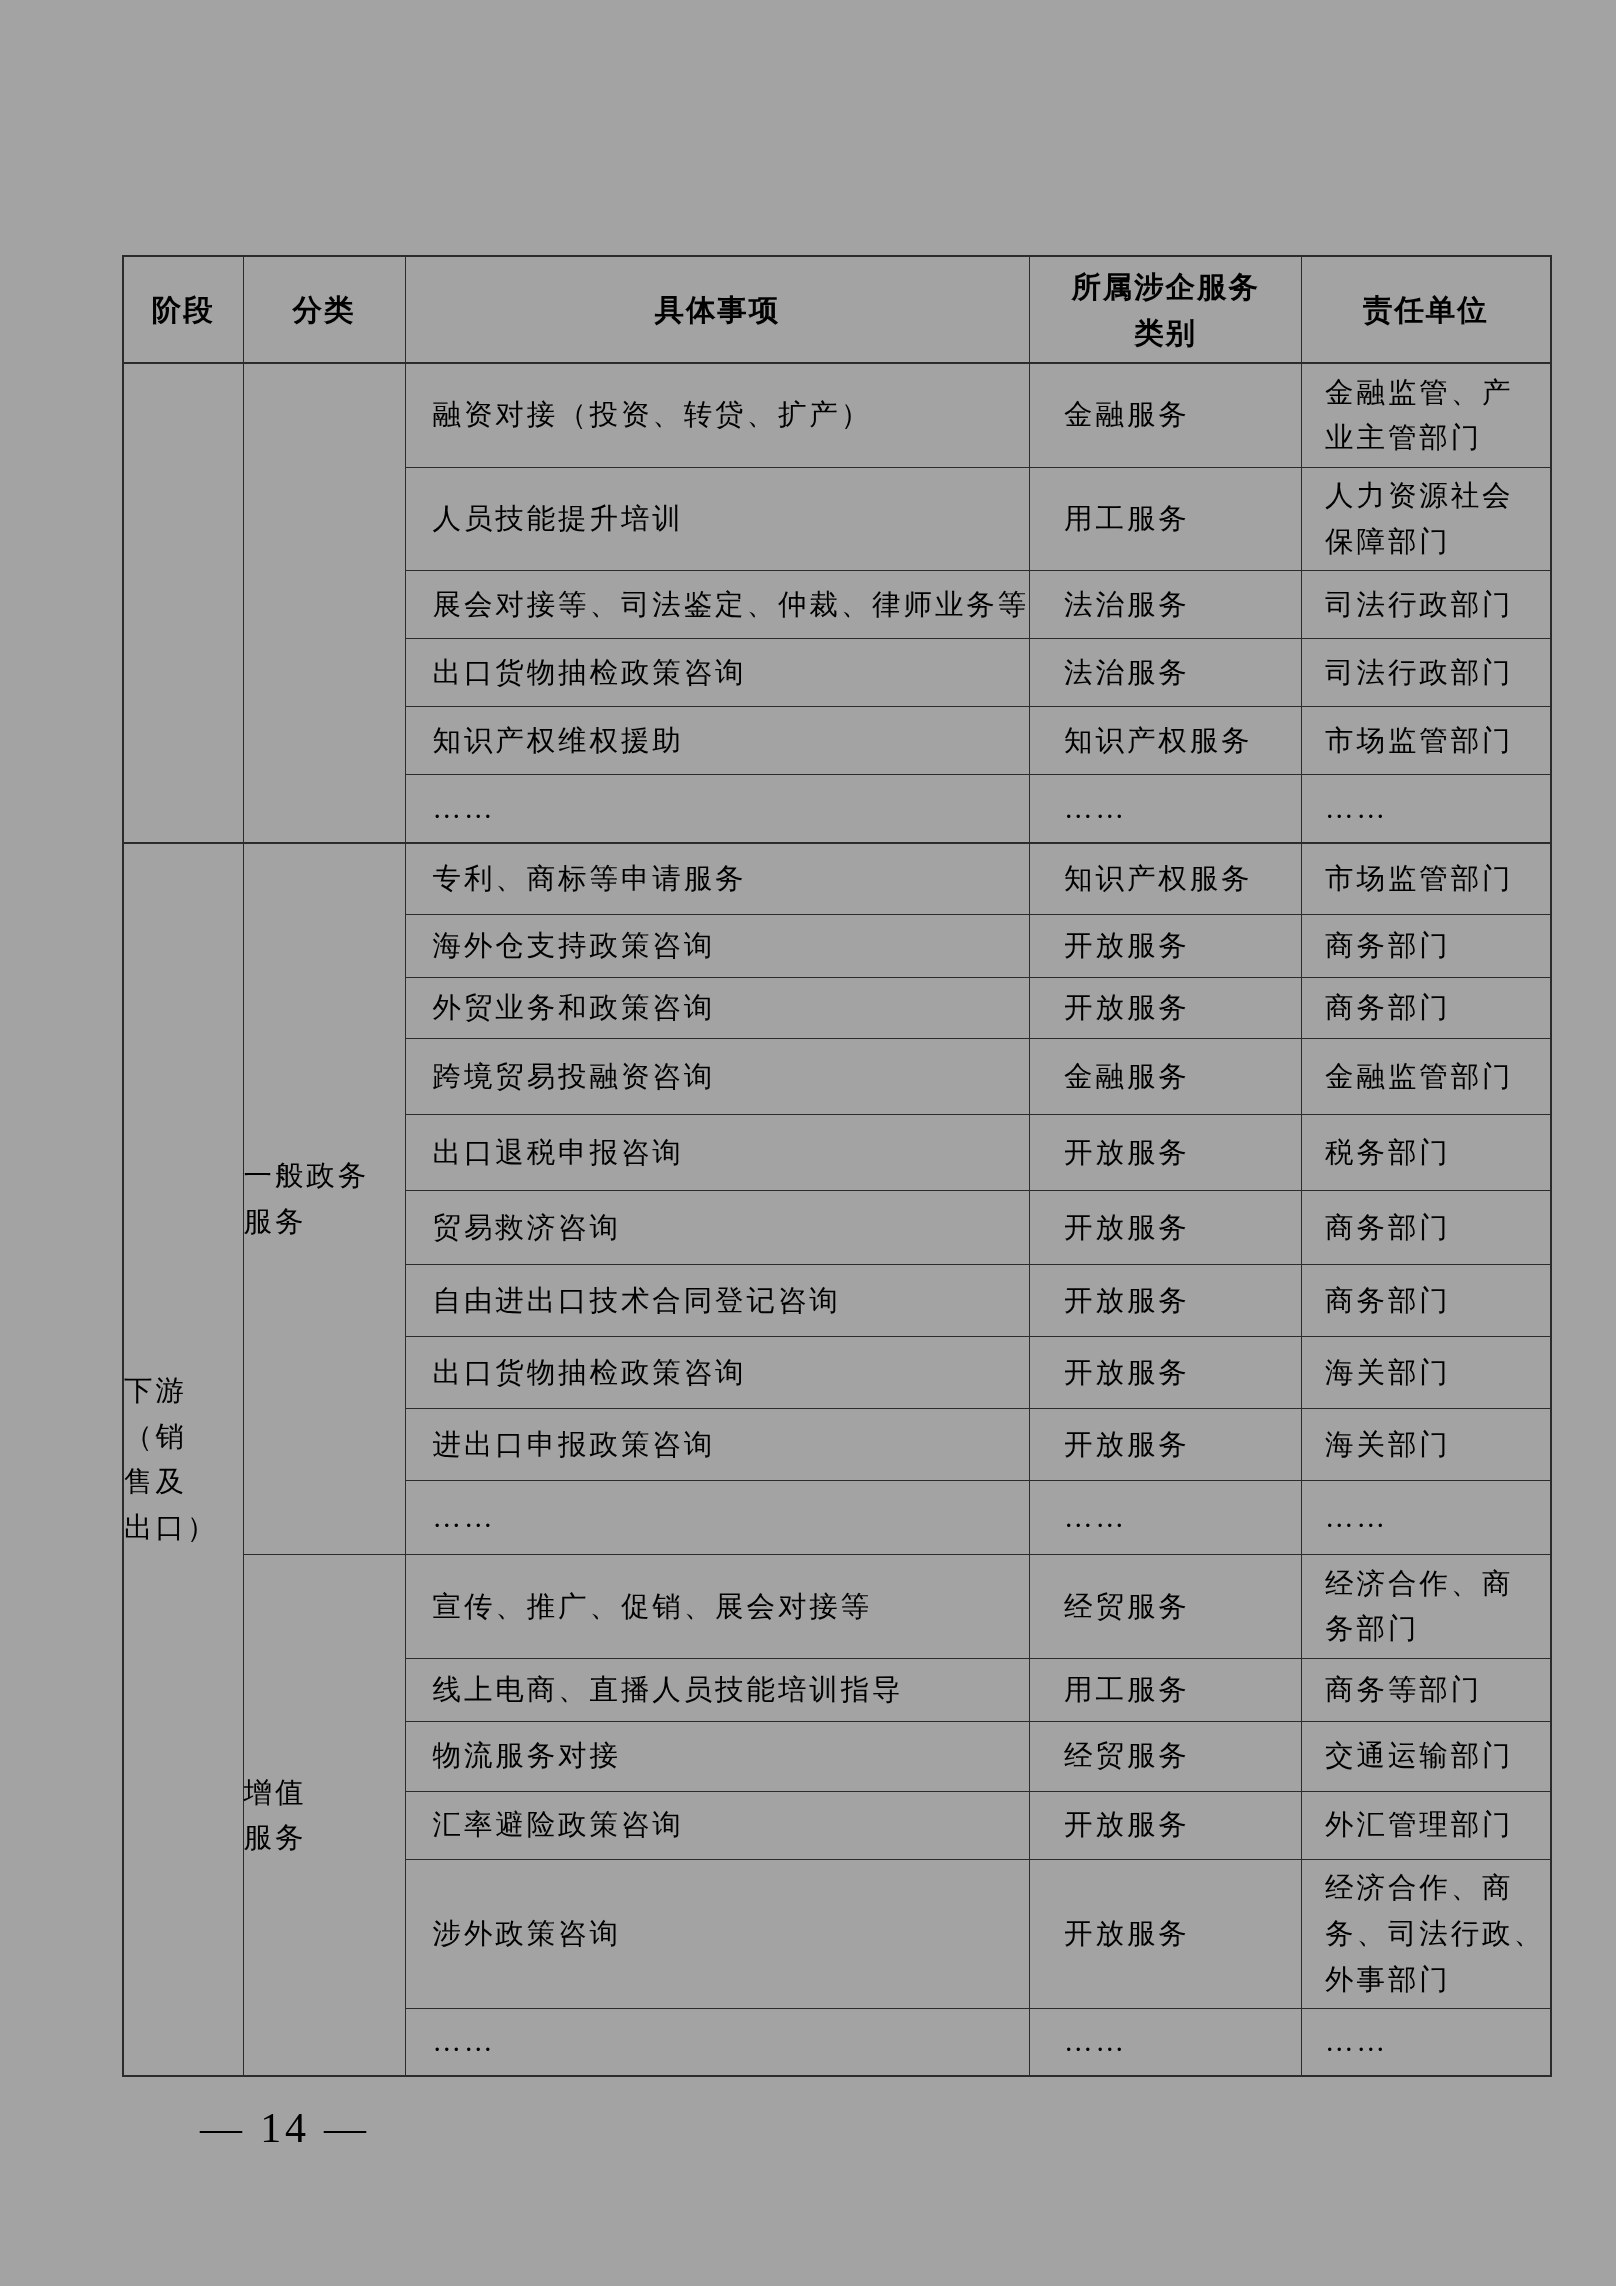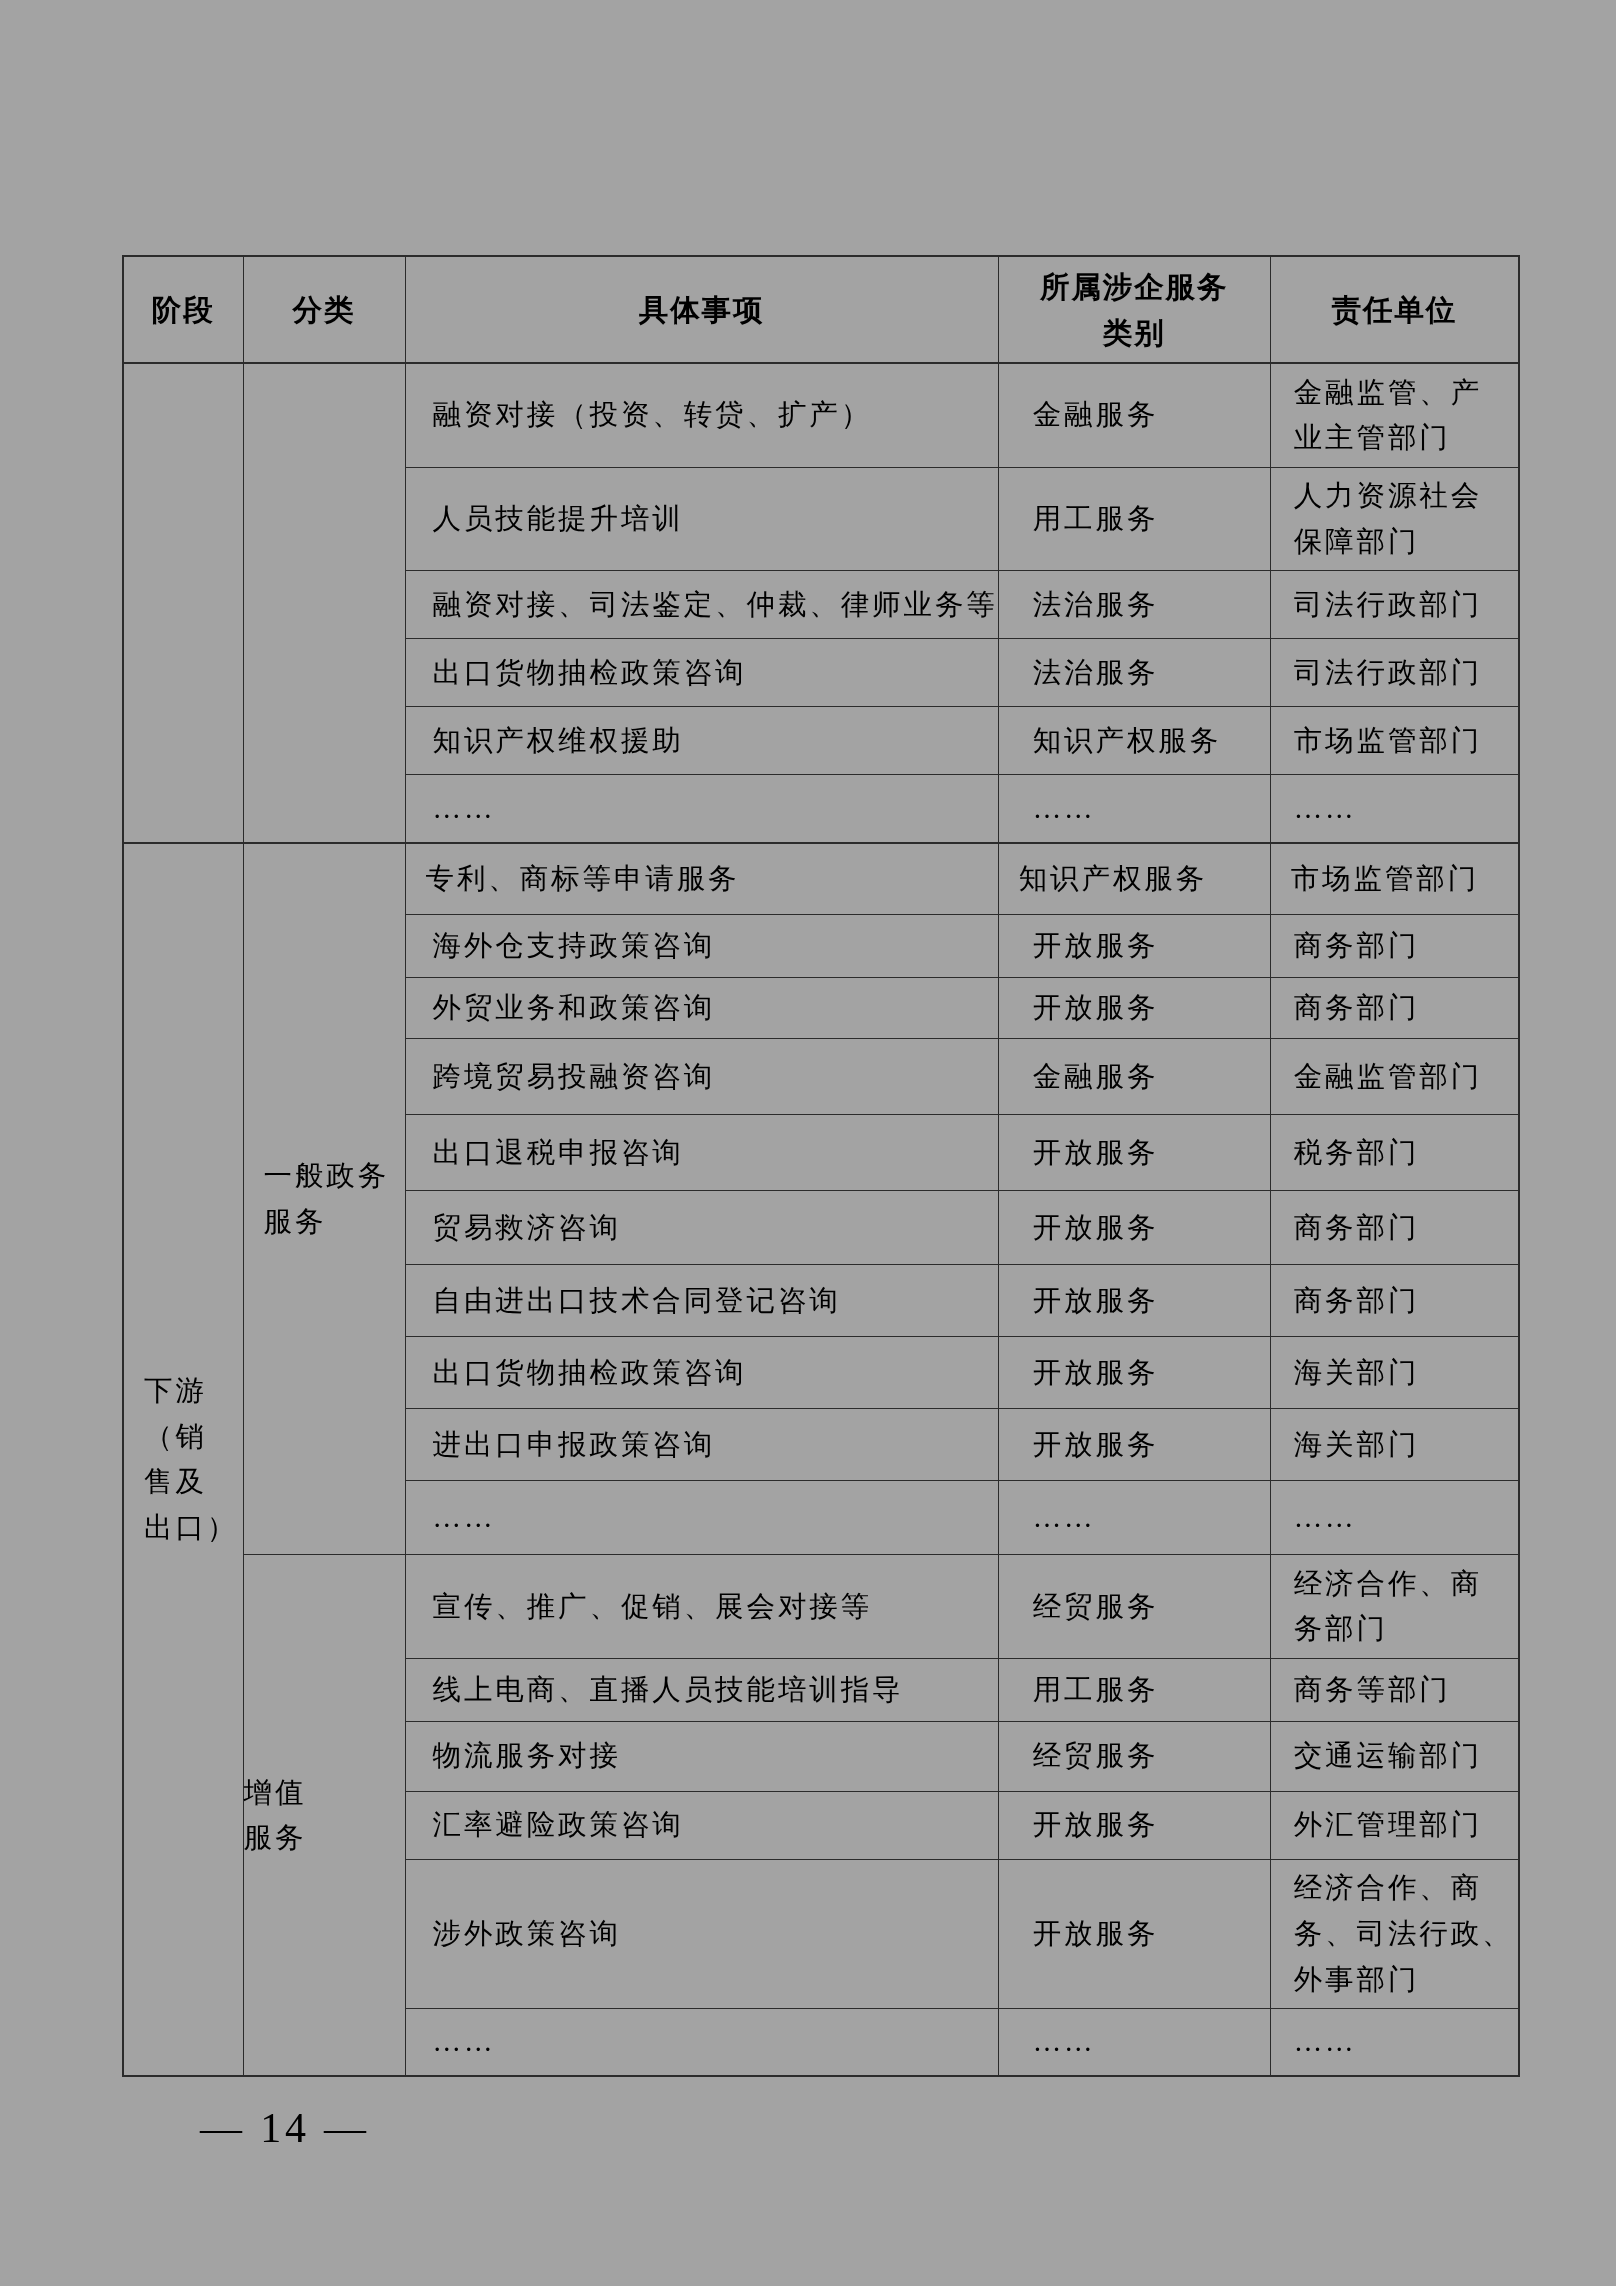--- a/index.html
+++ b/index.html
@@ -67,21 +67,20 @@
     padding-left: 34px;
     white-space: pre;
   }
   td.cell-unit {
     text-align: left;
     padding-left: 23px;
     white-space: pre;
   }
   tr.major-divider td {
     border-top: 2.9px solid #2b2b2b;
-    padding-left: 20px;
   }
   .page-footer {
     position: absolute;
     top: 2104px;
     left: 152px;
     width: 266px;
     text-align: center;
     font-size: 42px;
     letter-spacing: 3.8px;
     color: #000000;
@@ -119,21 +118,21 @@
           <td class="cell-unit">金融监管、产
 业主管部门</td>
         </tr>
         <tr style="height: 101px;">
           <td class="cell-item">人员技能提升培训</td>
           <td class="cell-type">用工服务</td>
           <td class="cell-unit">人力资源社会
 保障部门</td>
         </tr>
         <tr style="height: 68px;">
-          <td class="cell-item">融资对接、司法鉴定、仲裁、律师业务等</td>
+          <td class="cell-item">展会对接等、司法鉴定、仲裁、律师业务等</td>
           <td class="cell-type">法治服务</td>
           <td class="cell-unit">司法行政部门</td>
         </tr>
         <tr style="height: 68px;">
           <td class="cell-item">出口货物抽检政策咨询</td>
           <td class="cell-type">法治服务</td>
           <td class="cell-unit">司法行政部门</td>
         </tr>
         <tr style="height: 68px;">
           <td class="cell-item">知识产权维权援助</td>

